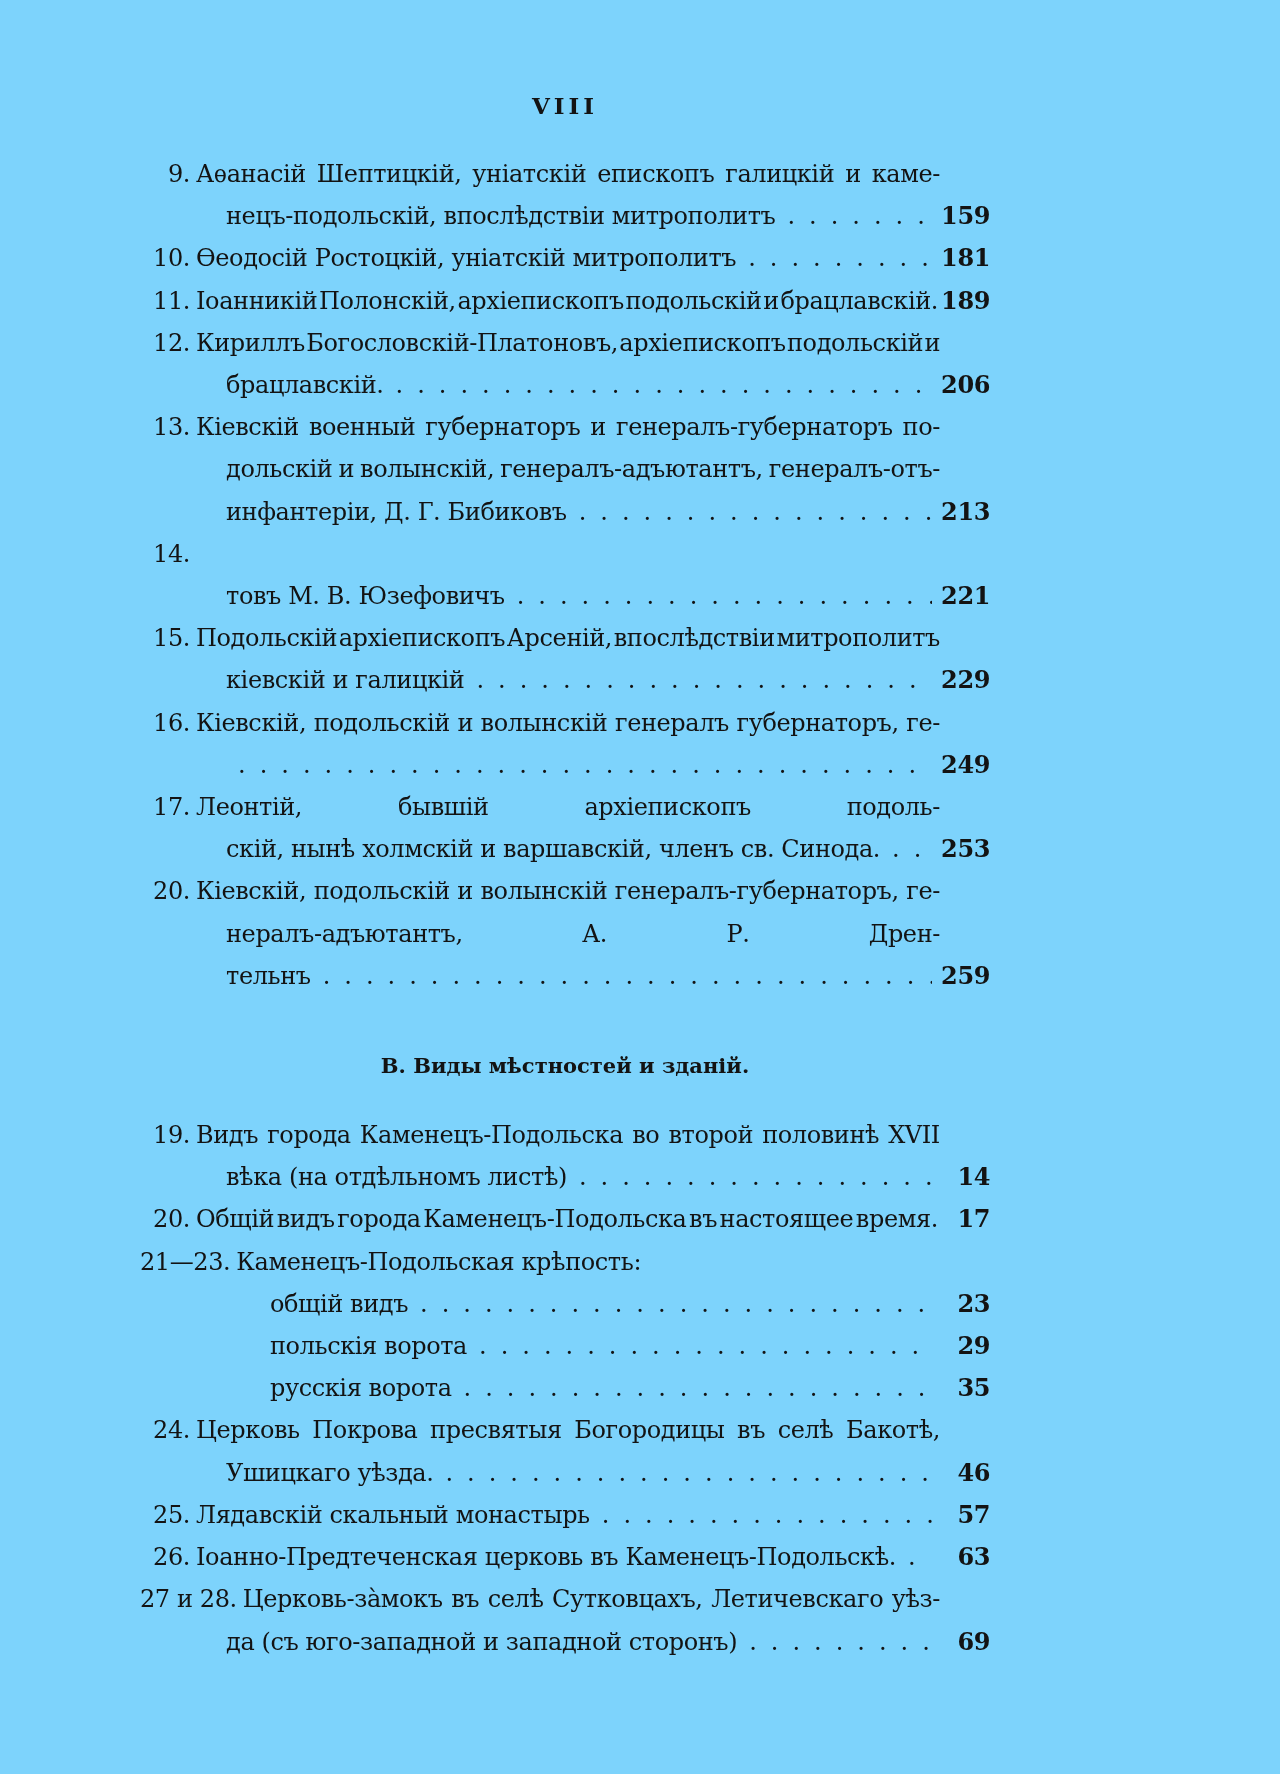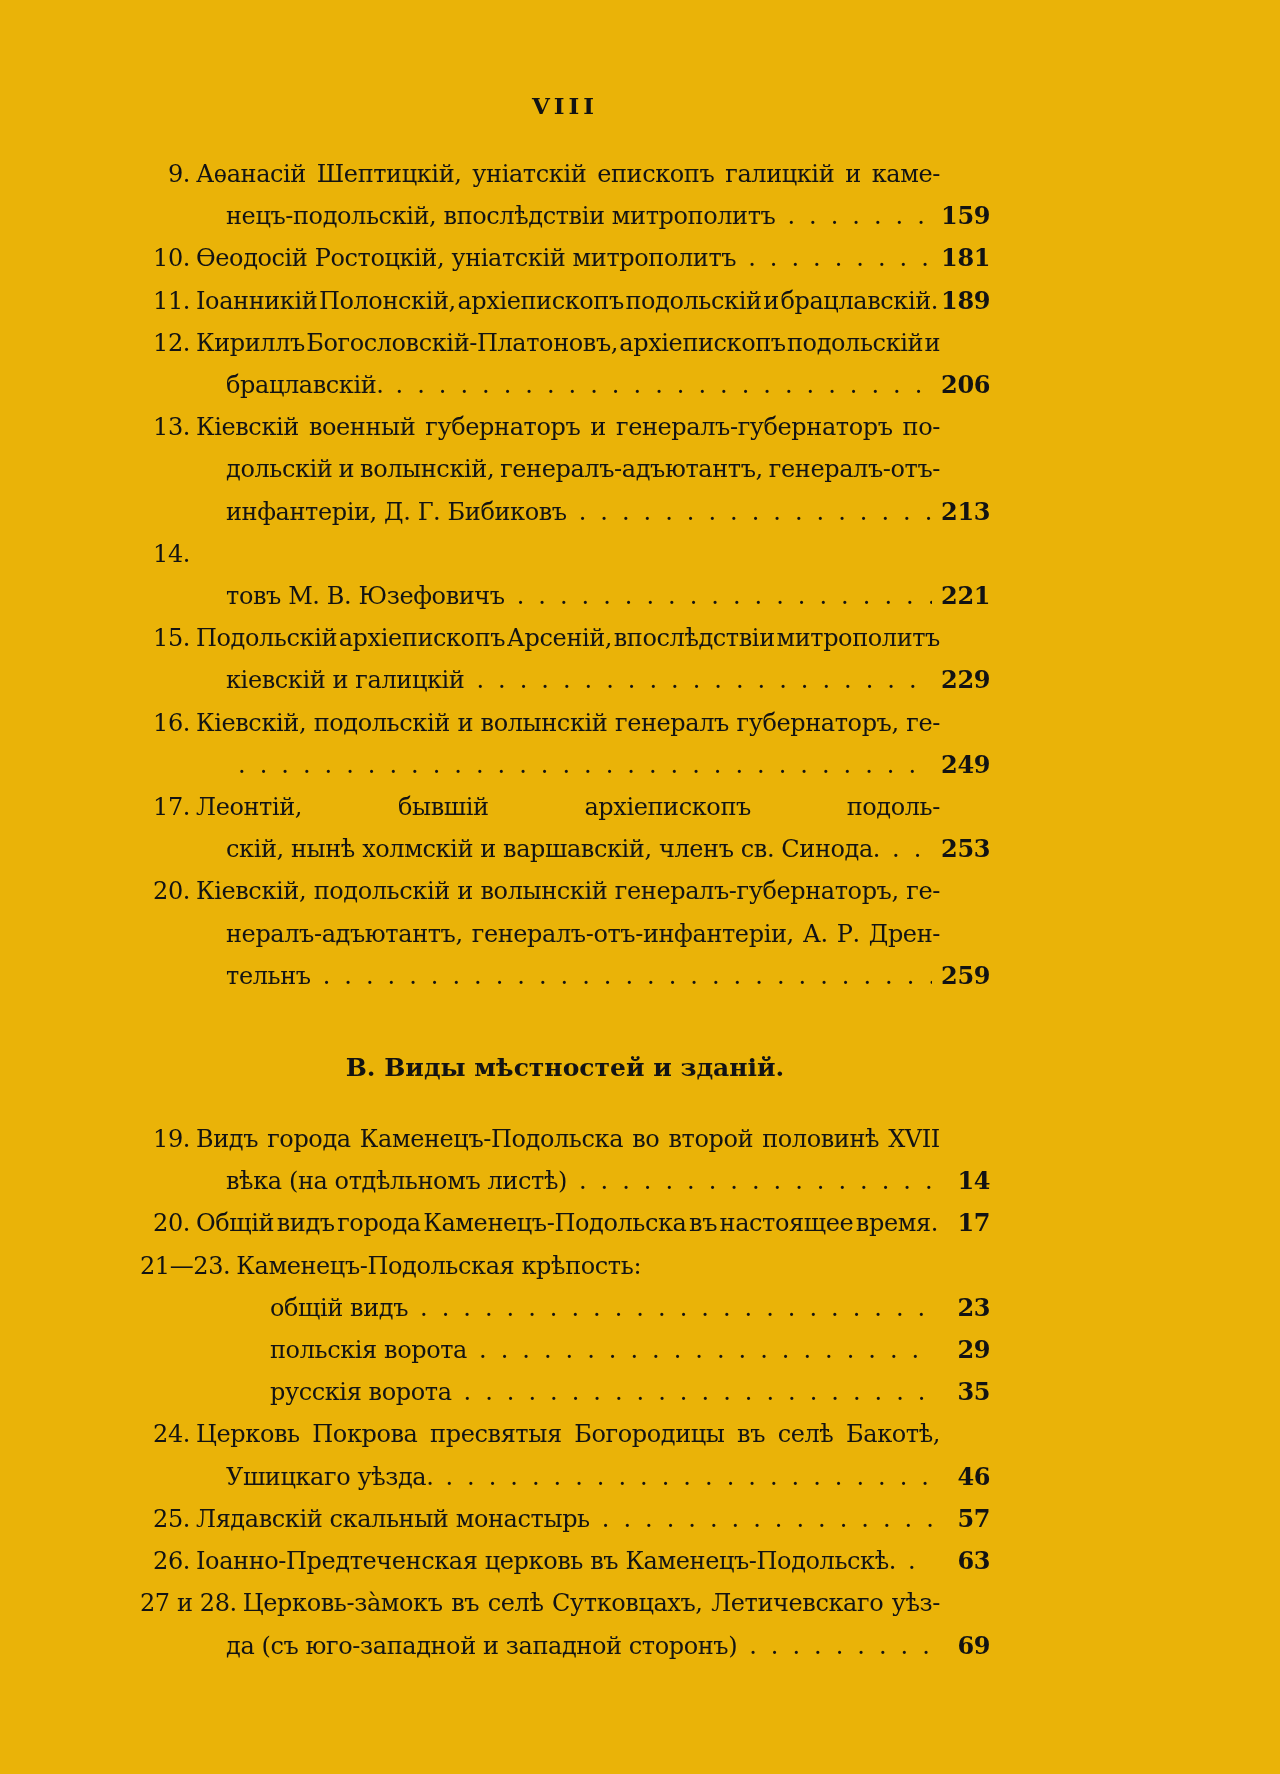--- a/index.html
+++ b/index.html
@@ -5,40 +5,40 @@
   html,body { margin:0; padding:0; }
   body {
     width:1280px; height:1774px;
     background:#ffffff;
     font-family:"DejaVu Serif", serif;
     color:#131313;
   }
   .scan-page {
     position:relative;
     width:1280px; height:1774px;
-    background:#eab308;
+    background:#7dd3fc;
     overflow:hidden;
   }
   .content {
     margin-left:140px;
     width:850px;
   }
   .folio {
     padding-top:92px;
     text-align:center;
     font-size:23px;
     letter-spacing:4px;
     font-weight:bold;
   }
   .toc { font-size:24px; letter-spacing:-0.4px; }
   .toc-a { margin-top:34px; }
   .section-title {
     text-align:center;
     font-weight:bold;
-    font-size:25px;
+    font-size:21px;
     letter-spacing:0;
     margin:56px 0 36px 0;
   }
   .line {
     display:flex;
     align-items:baseline;
     line-height:42.2px;
   }
   .num {
     flex:none;
@@ -237,21 +237,20 @@
               <span>подольскій</span>
               <span>и</span>
               <span>волынскій</span>
               <span>генералъ-губернаторъ,</span>
               <span>ге-</span>
             </div>
           </div>
           <div class="line cont">
             <div class="jline mid">
               <span>нералъ-адъютантъ,</span>
-              <span>генералъ-отъ-инфантеріи,</span>
               <span>А.</span>
               <span>Р.</span>
               <span>Дрен-</span>
             </div>
           </div>
           <div class="line cont">
             <span class="text">тельнъ</span>
             <span class="dots">............................................................</span>
             <span class="page-ref">259</span>
           </div>

